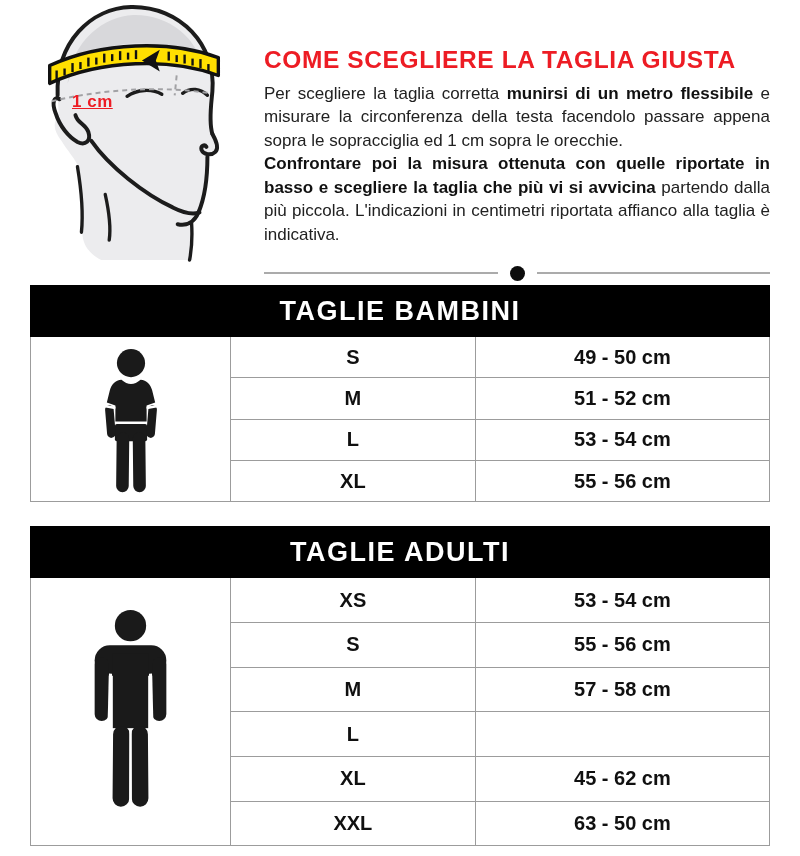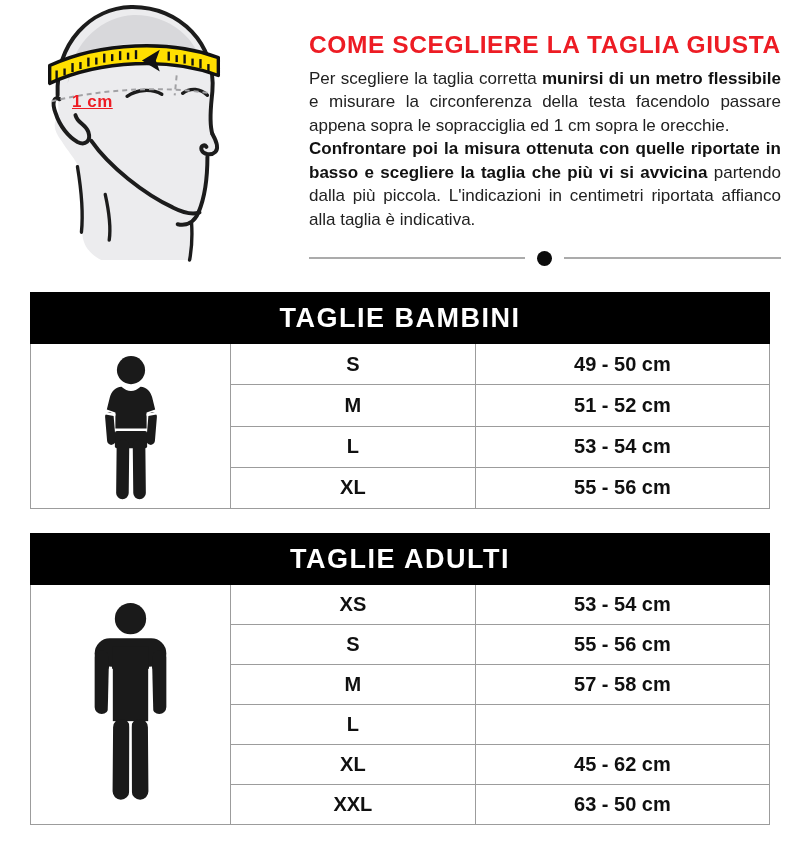--- a/index.html
+++ b/index.html
@@ -15,21 +15,21 @@
   
   .top-section { display: flex; padding: 0 30px 0 12px; }
   .figure-wrap { position: relative; width: 248px; height: 268px; flex: 0 0 auto; }
   .figure-wrap svg { display: block; }
   .figure-label {
     position: absolute; left: 60px; top: 92px;
     color: #ed1c24; font-weight: bold; font-size: 17px;
     letter-spacing: 0.5px;
     text-decoration: underline;
   }
-  .intro-col { flex: 1; padding: 31px 0 0 4px; margin-left: 45px; }
+  .intro-col { flex: 1; padding: 46px 0 0 4px; }
   .page-title {
     margin: 0 0 8px 0;
     color: #ed1c24;
     font-size: 24.5px; font-weight: 800; letter-spacing: 0.6px;
     white-space: nowrap;
   }
   .intro-text p {
     margin: 0;
     font-size: 17px; line-height: 1.38;
     text-align: justify;
@@ -39,35 +39,35 @@
 
   .divider { display: flex; align-items: center; margin-top: 19px; height: 16px; }
   .divider .line { flex: 1; height: 1.5px; background: #ababab; }
   .divider .dot {
     width: 15px; height: 15px; border-radius: 50%;
     background: #0c0c0c; margin: 0 12px; flex: 0 0 auto;
   }
 
   
   .size-table { margin: 0 30px; }
-  .size-table.bambini { margin-top: 24px; }
+  .size-table.bambini { margin-top: 4px; }
   .size-table.adulti { margin-top: 24px; }
   .table-title {
     background: #000000; color: #ffffff;
     height: 52px;
     display: flex; align-items: center; justify-content: center;
     font-size: 27px; font-weight: bold; letter-spacing: 1.5px;
   }
   .table-body {
     display: flex;
     border: 1px solid #9c9c9c; border-top: none;
     background: #fff;
   }
   .bambini .table-body { height: 165px; }
-  .adulti  .table-body { height: 240px; text-align: right; }
+  .adulti  .table-body { height: 268px; text-align: right; }
   .icon-cell {
     width: 200px; flex: 0 0 auto;
     display: flex; align-items: center; justify-content: center;
     border-right: 1px solid #9c9c9c;
   }
   .rows { flex: 1; display: flex; flex-direction: column; }
   .trow { flex: 1; display: flex; border-bottom: 1px solid #9c9c9c; }
   .trow:last-child { border-bottom: none; }
   .cell {
     display: flex; align-items: center; justify-content: center;

